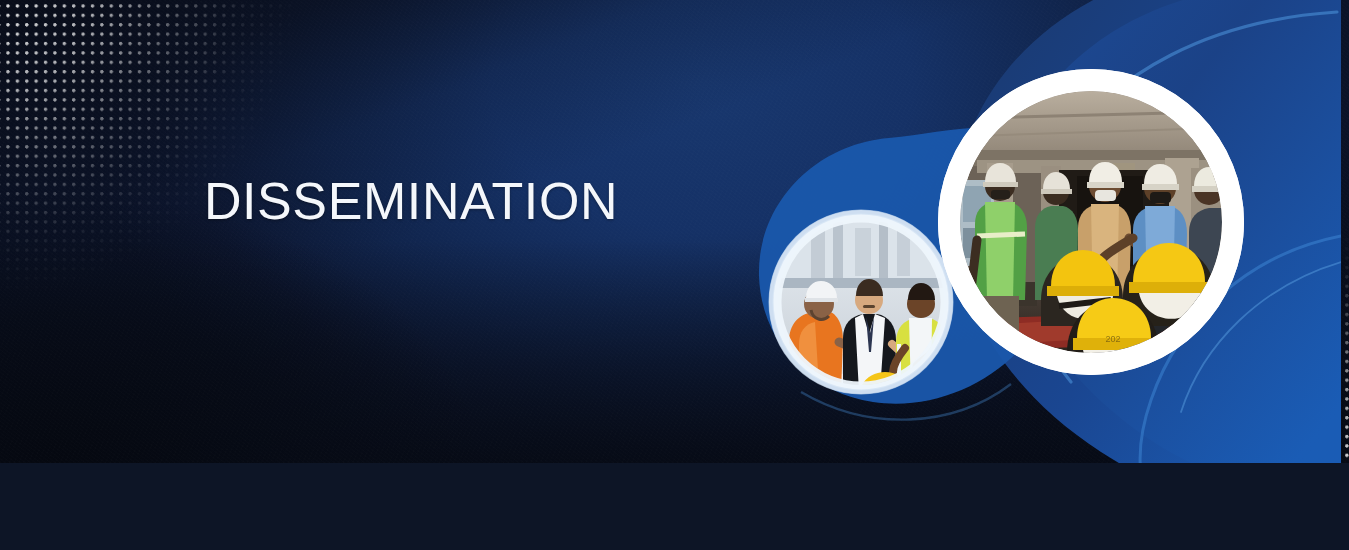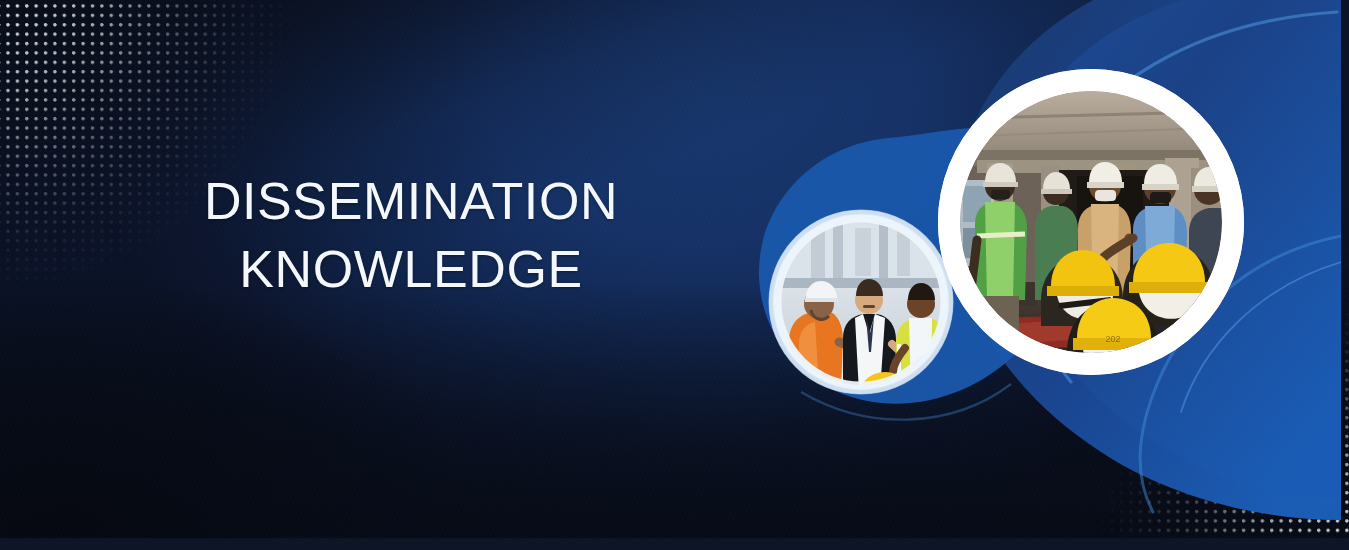--- a/index.html
+++ b/index.html
@@ -7,21 +7,21 @@
     padding: 0;
     background: #0d1526;
   }
   body {
     font-family: "Liberation Sans", sans-serif;
   }
 
   .banner {
     position: relative;
     width: 1349px;
-    height: 538px;
+    height: 463px;
     overflow: hidden;
     background: #0f1a30;
   }
 
   
   .bg-base {
     position: absolute;
     inset: 0;
     background:
       radial-gradient(ellipse 620px 430px at 52% 18%, #18376e 0%, #153166 34%, #10244c 62%, #0c1630 86%, #0a1228 100%);
@@ -116,21 +116,20 @@
   <div class="bg-dark-bottom"></div>
   <div class="bg-dark-bottomleft"></div>
   <div class="bg-dark-right"></div>
   <div class="bg-noise"></div>
 
   <div class="dots dots-tl"></div>
   <div class="dots dots-br"></div>
 
   <div class="headline">
     <span class="ln">DISSEMINATION</span>
-    <span class="ln">KNOWLEDGE</span>
   </div>
 
   <div class="art">
     <svg viewBox="0 0 600 550" preserveAspectRatio="none">
       <defs>
 
         <pattern id="bandDots" width="9" height="9" patternUnits="userSpaceOnUse">
           <circle cx="4.5" cy="4.5" r="2.1" fill="#ffffff"></circle>
         </pattern>
 

